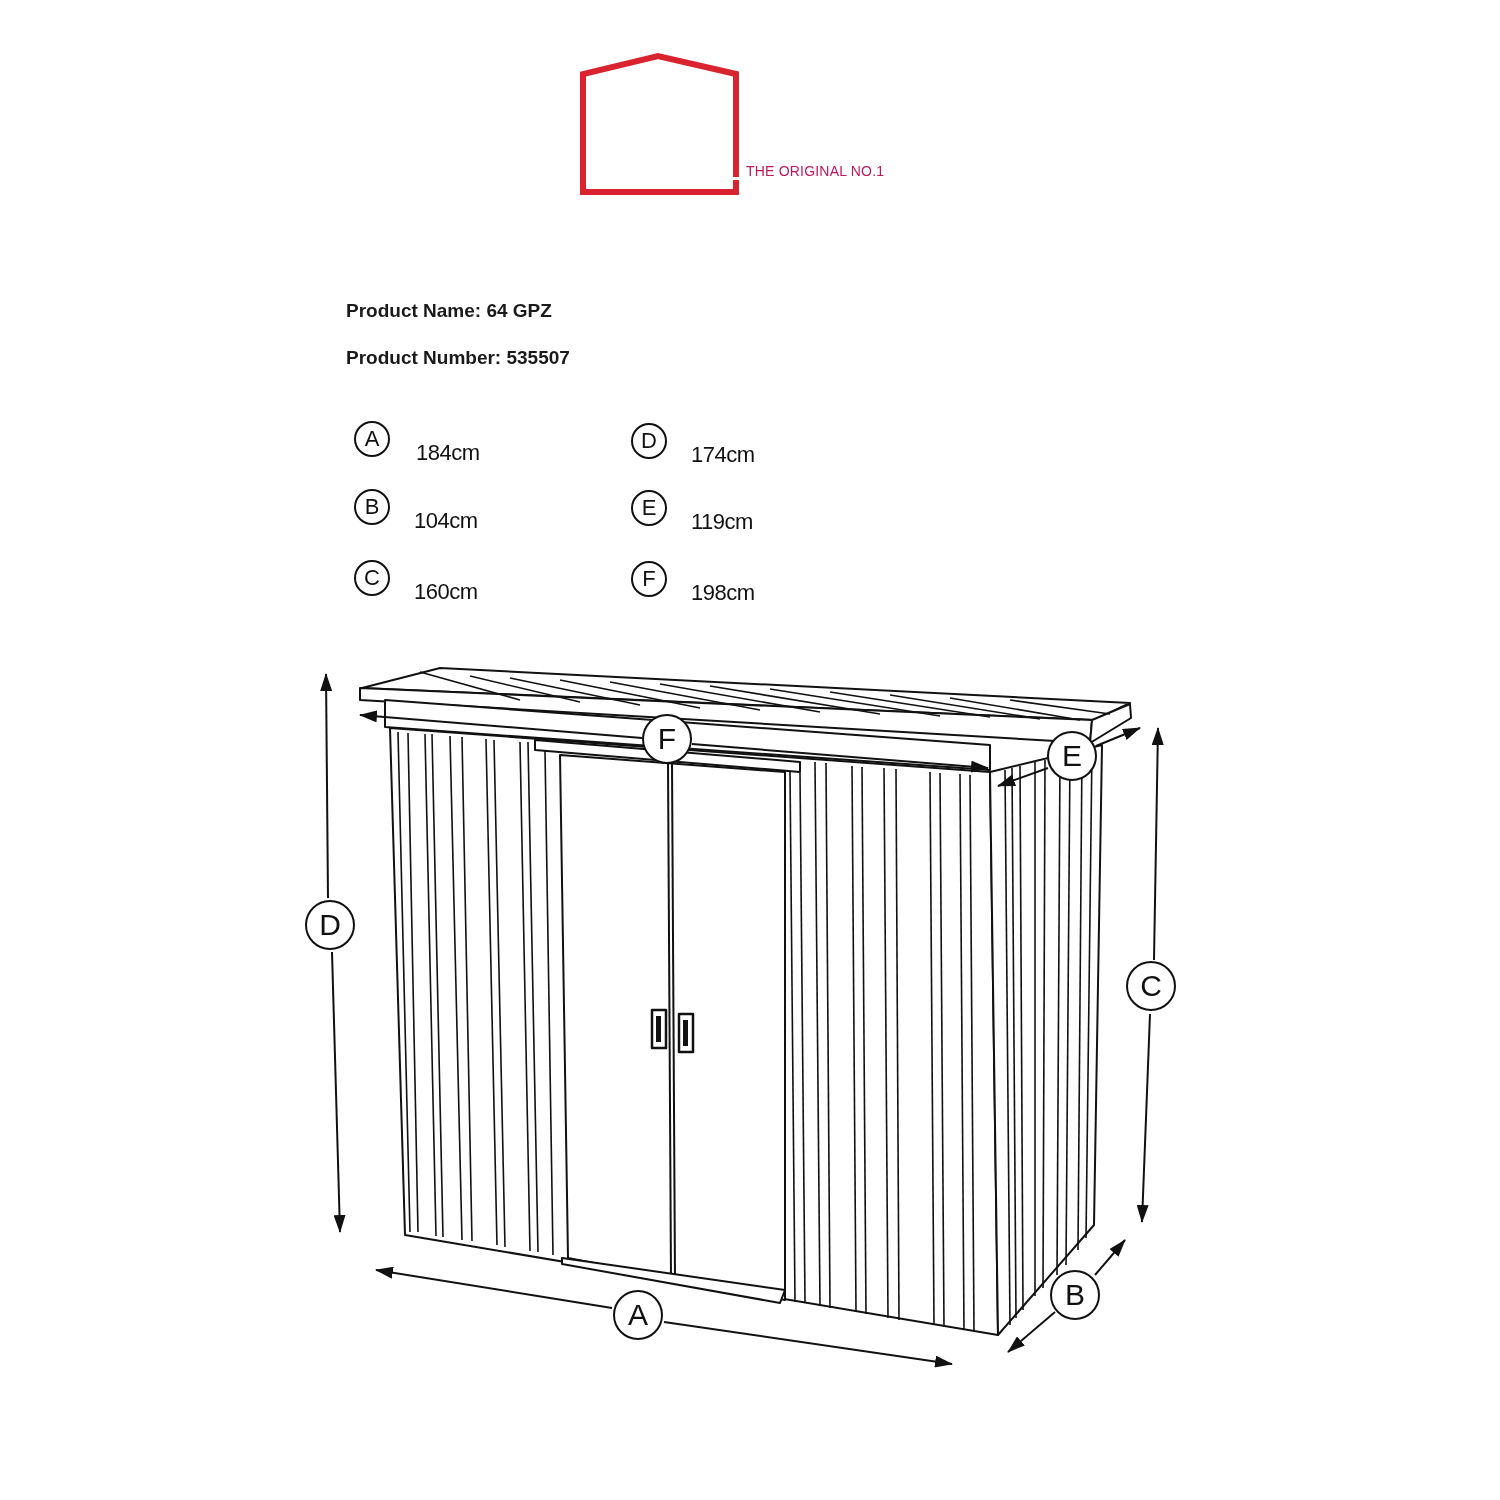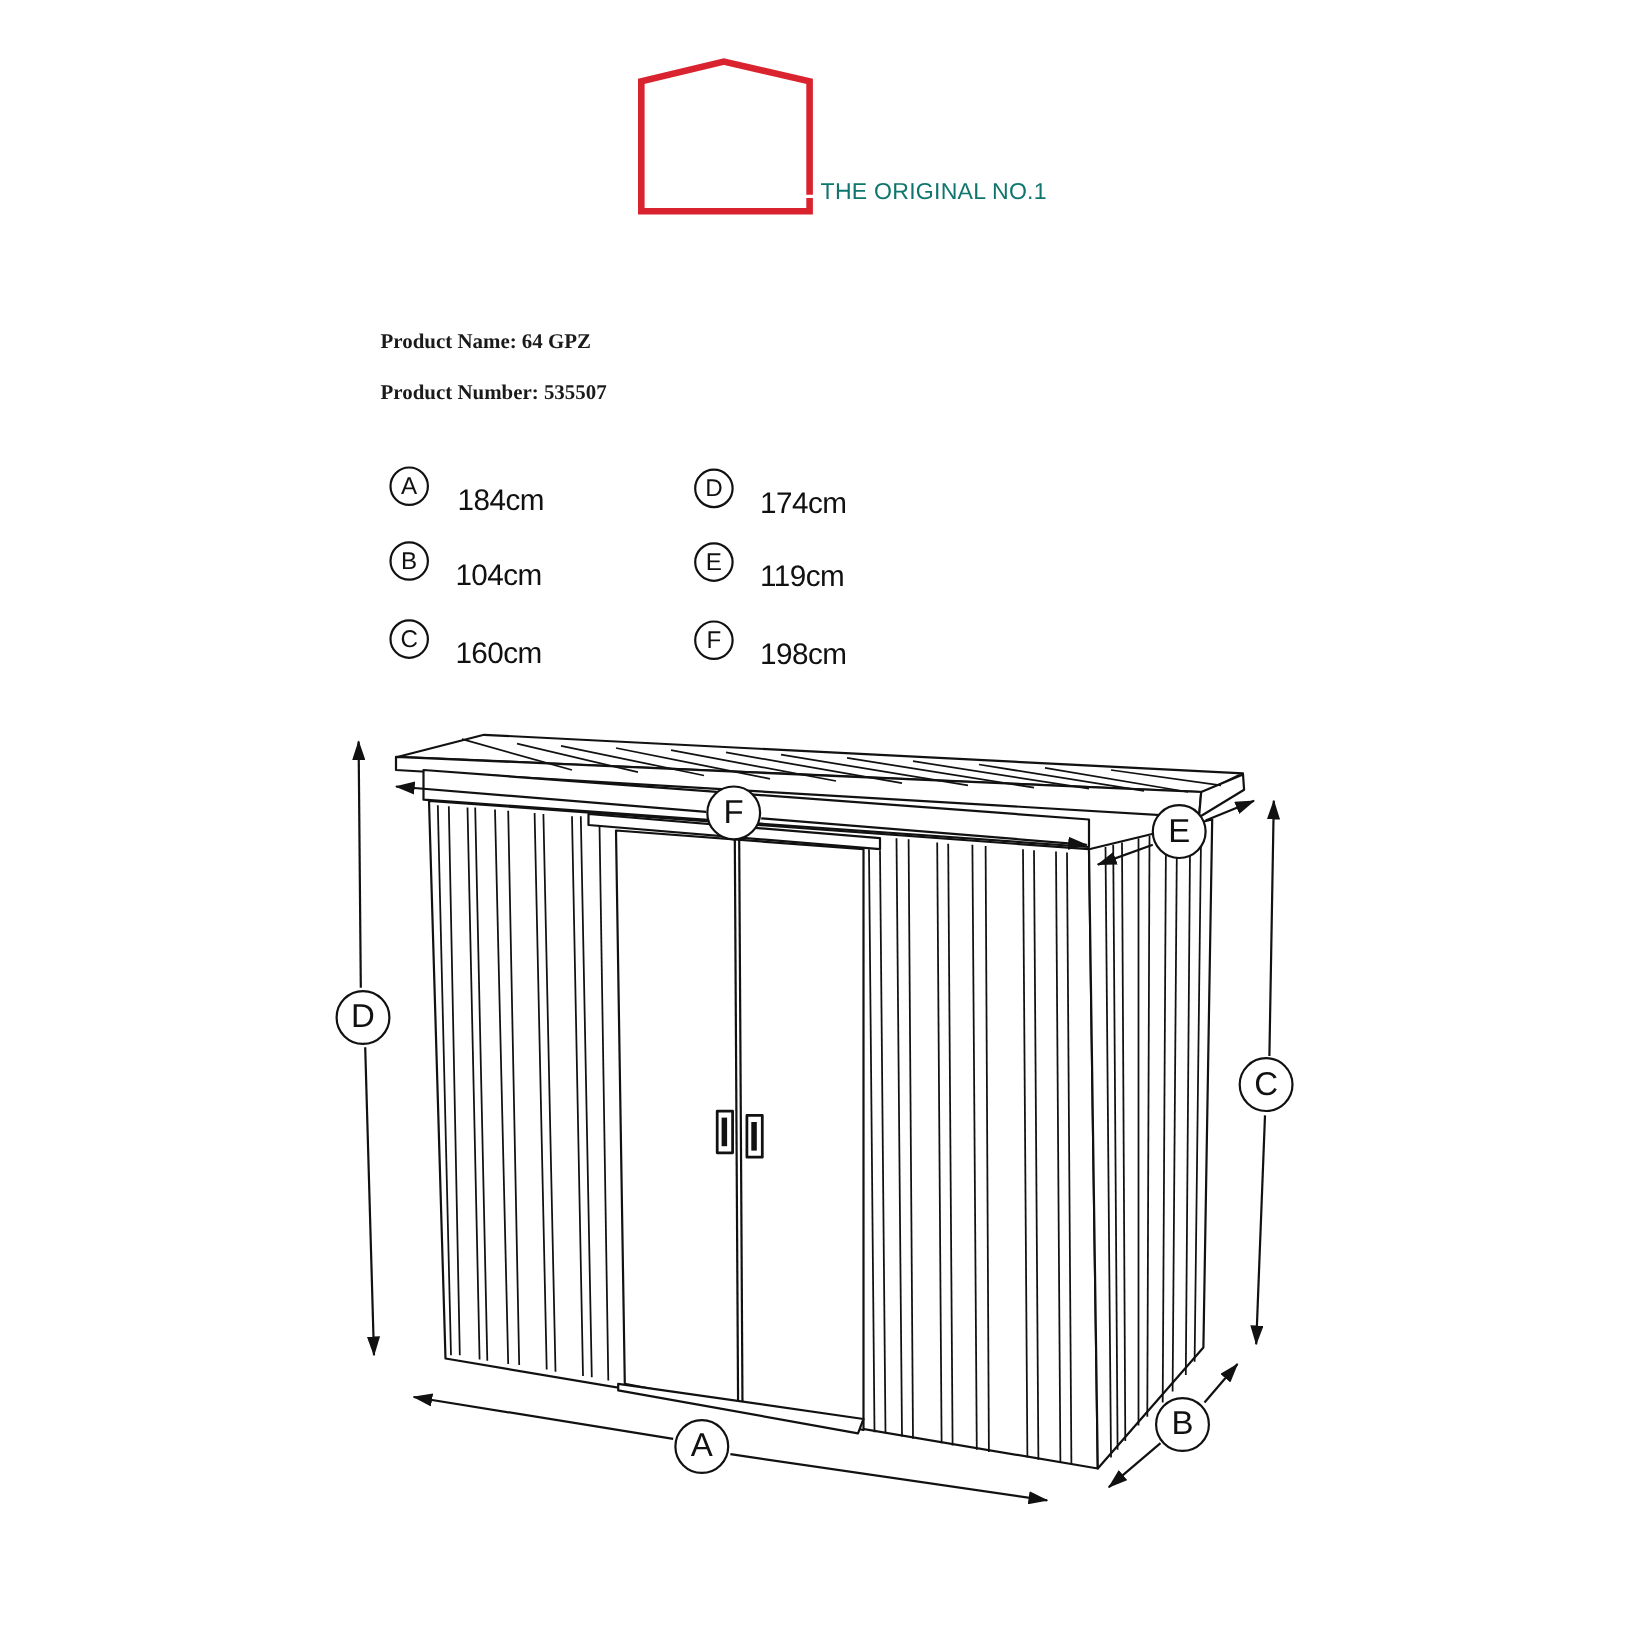--- a/index.html
+++ b/index.html
@@ -1,26 +1,26 @@
 <!DOCTYPE html>
 <html><head>
   <meta charset="utf-8">
   <style>
     html, body { margin: 0; padding: 0; background: #ffffff; }
     body { width: 1500px; height: 1500px; position: relative; overflow: hidden; font-family: "Liberation Sans", sans-serif; color: #111; }
     .logo { position: absolute; left: 578px; top: 52px; width: 345px; height: 145px; }
     .logo svg { position: absolute; left: 0; top: 0; }
     .logo-word { position: absolute; left: 26px; top: 42px; font-family: "Liberation Sans", sans-serif; font-weight: bold; font-size: 56px; letter-spacing: -2.5px; color: #d9232e; line-height: 1; }
-    .logo-tag { position: absolute; left: 168px; top: 112px; font-family: "Liberation Sans", sans-serif; font-size: 21px; color: #0f766e; letter-spacing: 0.2px; line-height: 1; white-space: nowrap; }
-    .info { position: absolute; left: 346px; font-family: Liberation Serif, serif; font-weight: bold; font-size: 19px; color: #1a1a1a; line-height: 1; }
+    .logo-tag { position: absolute; left: 168px; top: 112px; font-family: "Liberation Sans", sans-serif; font-size: 14px; color: #be185d; letter-spacing: 0.2px; line-height: 1; white-space: nowrap; }
+    .info { position: absolute; left: 346px; font-family: Liberation Sans, sans-serif; font-weight: bold; font-size: 19px; color: #1a1a1a; line-height: 1; }
     .info.name { top: 301px; }
     .info.num { top: 348px; }
     .dim { position: absolute; display: flex; align-items: center; }
     .dim .badge { width: 36px; height: 36px; border: 2px solid #111; border-radius: 50%; display: flex; align-items: center; justify-content: center; font-family: "Liberation Sans", sans-serif; font-size: 22px; color: #111; box-sizing: border-box; }
-    .dim .val { font-family: "Liberation Sans", sans-serif; font-size: 27px; color: #111; margin-left: 24px; letter-spacing: -0.5px; margin-top: 28px; }
+    .dim .val { font-family: "Liberation Sans", sans-serif; font-size: 22px; color: #111; margin-left: 24px; letter-spacing: -0.5px; margin-top: 28px; }
     .drawing { position: absolute; left: 0; top: 0; width: 1500px; height: 1500px; pointer-events: none; }
     .callout { position: absolute; width: 50px; height: 50px; border: 2px solid #111; border-radius: 50%; background: #fff; display: flex; align-items: center; justify-content: center; font-family: "Liberation Sans", sans-serif; font-size: 30px; color: #111; box-sizing: border-box; }
   </style>
 </head>
 <body>
 
 <div class="logo">
   <svg width="345" height="145" viewBox="0 0 345 145">
     <polyline points="158,125 158,22 80,4 5,22 5,140 158,140 158,128" fill="none" stroke="#d9232e" stroke-width="6" stroke-linejoin="miter"></polyline>
   </svg>

